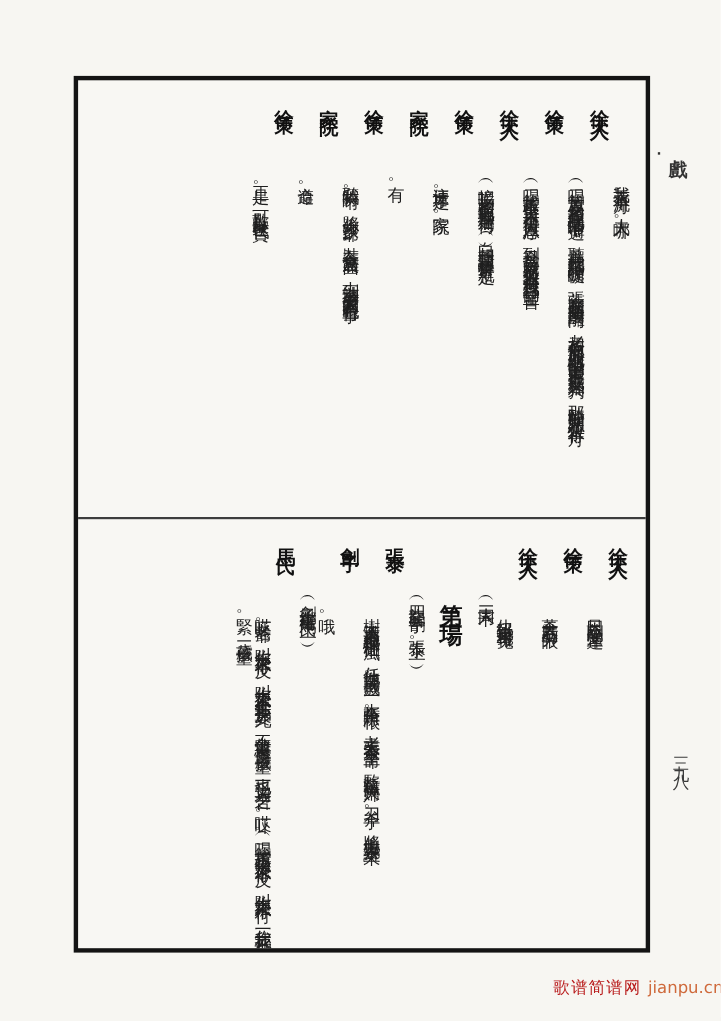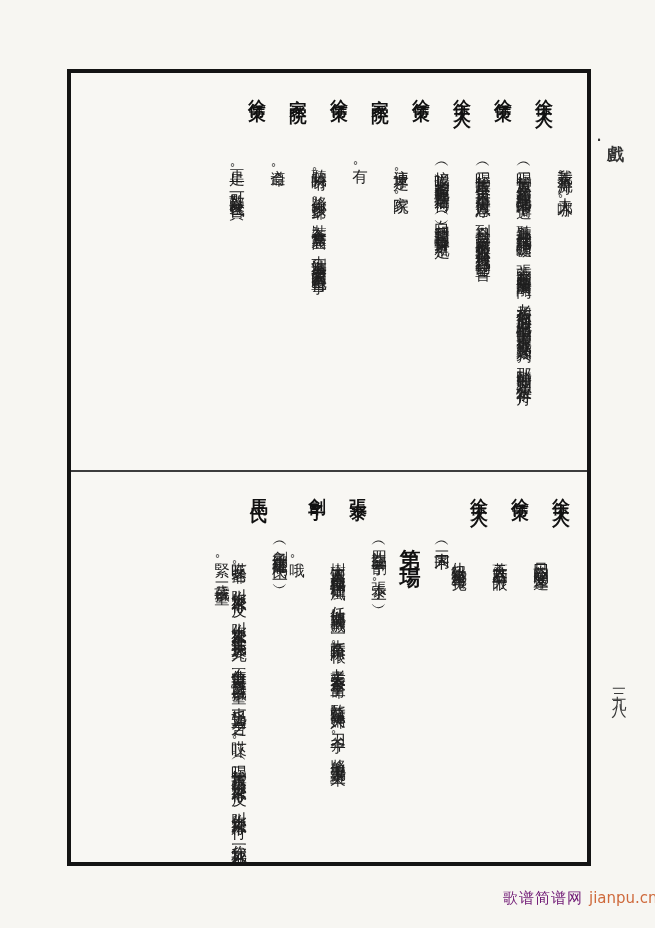--- a/index.html
+++ b/index.html
@@ -43,21 +43,21 @@
   .mt-dot { display:block; margin:2px 0 0 0; font-size:12px; line-height:14px; }
   .mt-c1 { display:block; line-height:20px; }
   .mt-c2 { display:block; margin-top:66px; line-height:20px; }
   .page-number {
     position:absolute; left:609px; top:676px;
     writing-mode:vertical-rl; text-orientation:upright;
     font-size:15px; letter-spacing:8px; color:#3a3a3a;
   }
   
   .watermark { position:absolute; left:503px; top:889px; font-size:15px; white-space:nowrap; }
-  .wm-name { color:#701a75; letter-spacing:1px; }
+  .wm-name { color:#b91c1c; letter-spacing:1px; }
   .wm-url  { color:#cf6a3c; margin-left:6px; }
 </style>
 </head>
 <body>
 
 <div class="page">
 
   <div class="margin-title">
     <span class="mt-c1">戲</span>
     <span class="mt-dot">·</span>

